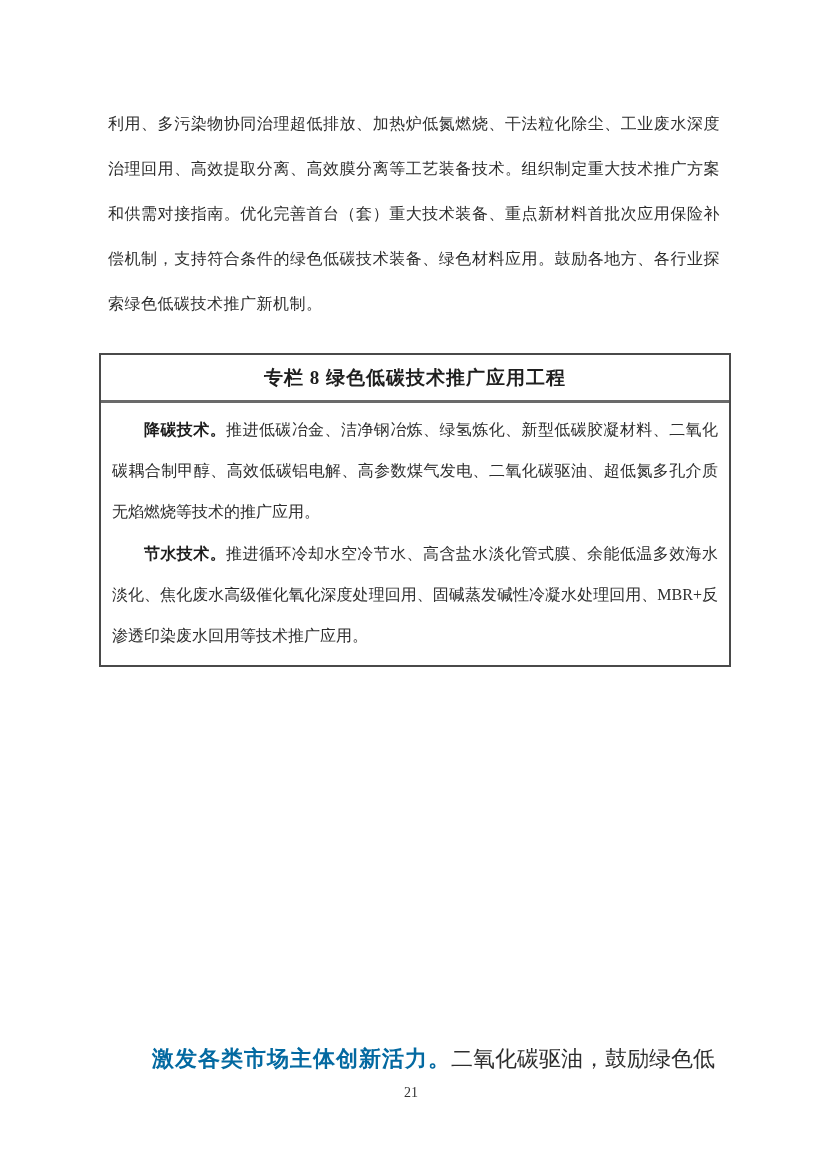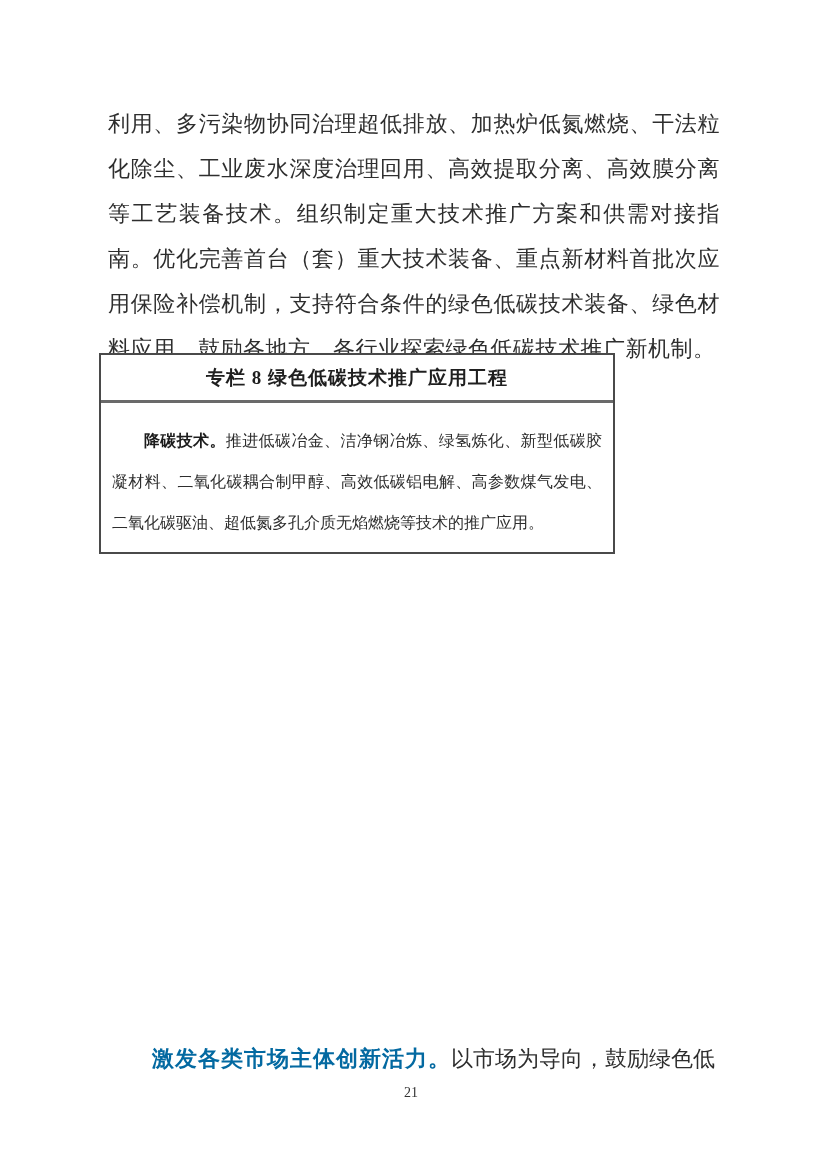--- a/index.html
+++ b/index.html
@@ -12,44 +12,44 @@
     overflow: hidden;
   }
   .page {
     position: absolute; inset: 0;
     background: #ffffff;
   }
   
   .intro {
     position: absolute;
     left: 108px; top: 101px; width: 612px;
-    font-size: 22px;
+    font-size: 16px;
     line-height: 45px;
     text-align: justify;
     letter-spacing: 0.5px;
     color: #2e2e2e;
   }
   
   .feature-box {
     position: absolute;
-    left: 99px; top: 353px; width: 516px;
+    left: 99px; top: 353px; width: 632px;
     border: 2px solid #4a4a4a;
     background: #ffffff;
   }
   .feature-box-title {
     font-size: 19px;
     font-weight: 700;
     text-align: center;
     padding: 10px 0 9px 0;
     letter-spacing: 1px;
     color: #1f1f1f;
     border-bottom: 3px solid #6a6a6a;
   }
   .feature-box-body {
-    padding: 16px 11px 9px 11px;
+    padding: 5px 11px 9px 11px;
     font-family: Liberation Serif, serif;
   }
   .box-section {
     font-size: 16px;
     line-height: 41px;
     text-align: justify;
     text-indent: 2em;
     color: #2e2e2e;
     margin-top: 1px;
   }
@@ -92,24 +92,27 @@
     <div class="feature-box-title">专栏 8 绿色低碳技术推广应用工程</div>
 
     <div class="feature-box-body">
 
       <p class="box-section">
         <span class="sec-heading">降碳技术。</span><span>推进低碳冶金、洁净钢冶炼、绿氢炼化、新型低碳胶凝材料、二氧化碳耦合制甲醇、高效低碳铝电解、高参数煤气发电、二氧化碳驱油、超低氮多孔介质无焰燃烧等技术的推广应用。</span>
       </p>
 
 
 
+      <p class="box-section">
+        <span class="sec-heading">节水技术。</span><span>推进循环冷却水空冷节水、高含盐水淡化管式膜、余能低温多效海水淡化、焦化废水高级催化氧化深度处理回用、固碱蒸发碱性冷凝水处理回用、MBR+反渗透印染废水回用等技术推广应用。</span>
+      </p>
 
 
     </div>
   </div>
 
   <p class="closing">
-    <span class="lead">激发各类市场主体创新活力。</span><span>以市场为导向，鼓励绿色低</span>
+    <span class="lead">激发各类市场主体创新活力。</span><span>二氧化碳驱油，鼓励绿色低</span>
   </p>
 
   <div class="page-number">21</div>
 
 </div>
 
 </body></html>

